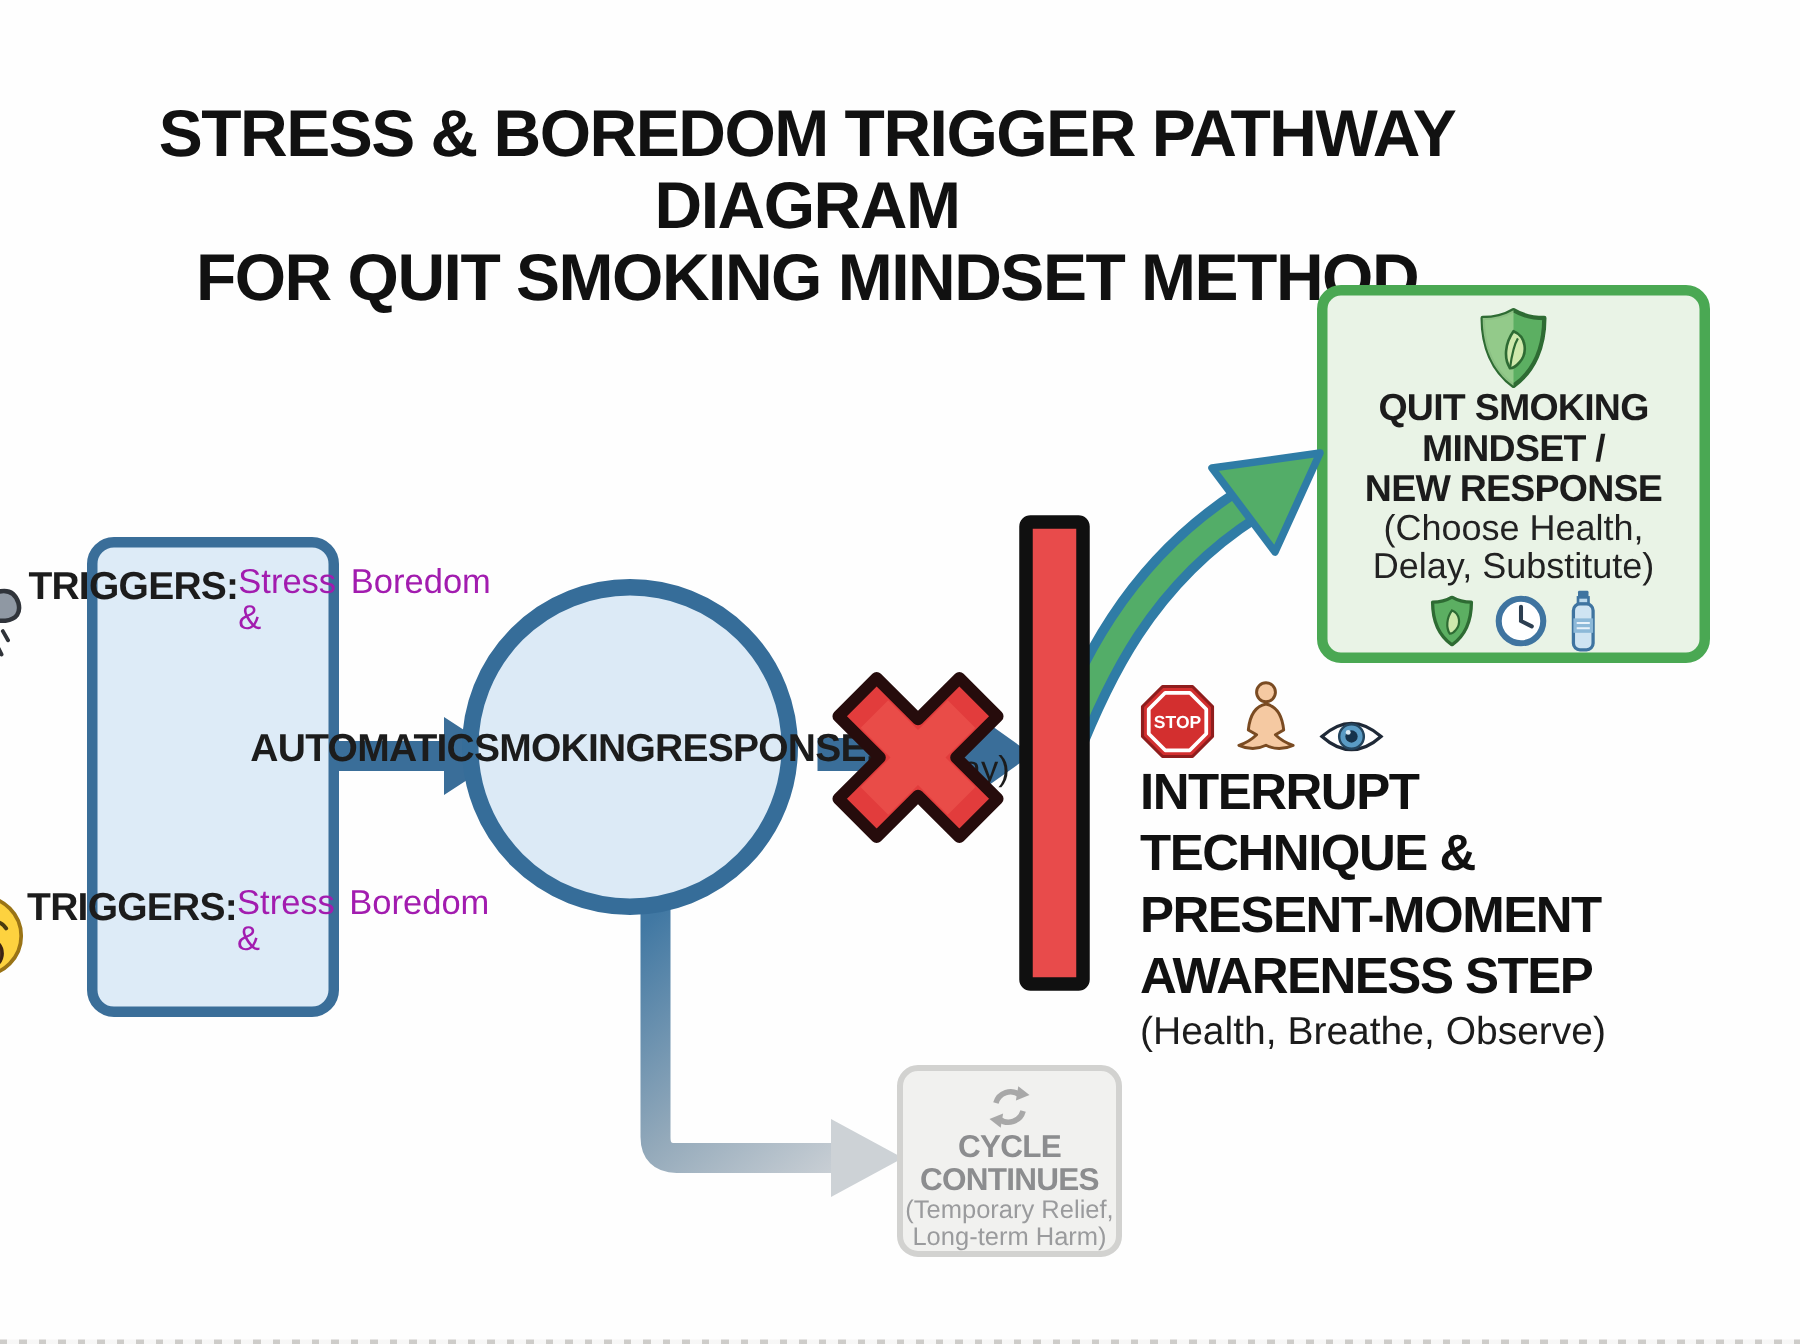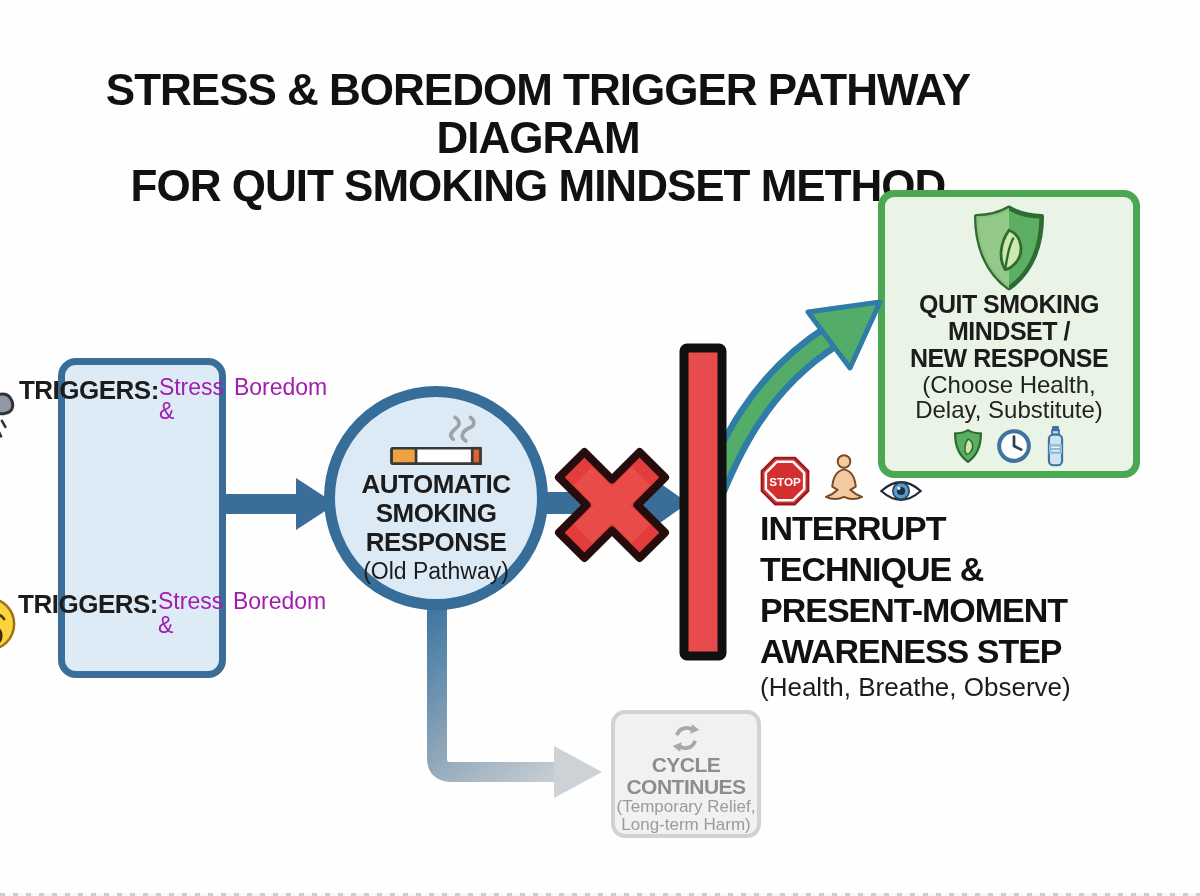--- a/index.html
+++ b/index.html
@@ -23,41 +23,41 @@
   .trigger-box{
     left:58px;top:358px;width:168px;height:320px;
     background:#ddebf7;border:7px solid #3a6e99;border-radius:18px;
     display:flex;flex-direction:column;align-items:center;justify-content:space-between;
     padding:10px 2px 12px 2px;
   }
   .trigger-item{display:flex;}
   .trigger-head{font-weight:bold;font-size:26px;letter-spacing:-0.5px;}
   .trigger-line{font-size:23px;line-height:24px;color:#a21caf;}
   .circle-node{
-    left:324px;top:386px;width:224px;height:224px;border-radius:50%;
+    left:308px;top:386px;width:224px;height:224px;border-radius:50%;
     background:#dceaf6;border:11px solid #366d99;
-    display:flex;flex-direction:column;align-items:center;justify-content:center;
+    display:flex;flex-direction:row;align-items:center;justify-content:center;
     text-align:center;
   }
   .circle-head{font-weight:bold;font-size:26px;line-height:29px;letter-spacing:-0.5px;}
   .circle-sub{font-size:23px;margin-top:1px;}
   .mindset-box{
-    left:878px;top:190px;width:262px;height:288px;
+    left:878px;top:190px;width:262px;height:252px;
     background:#e9f3e6;border:7px solid #4aa853;border-radius:16px;
     display:flex;flex-direction:column;align-items:center;text-align:center;
     padding-top:8px;
   }
   .mindset-head{font-weight:bold;font-size:25px;line-height:27px;letter-spacing:-0.5px;}
   .mindset-sub{font-size:24px;line-height:25px;color:#222;}
   .mindset-icons{display:flex;align-items:center;gap:13px;margin-top:3px;}
   .cycle-box{
     left:598px;top:710px;width:150px;height:128px;
     background:#f1f1ef;border:4px solid #d2d2d0;border-radius:14px;
     display:flex;flex-direction:column;align-items:center;text-align:left;
-    padding-top:8px;color:#8f9092;margin-left:13px;
+    padding-top:8px;color:#8f9092;
   }
   .cycle-head{font-weight:bold;font-size:21px;line-height:22px;letter-spacing:-0.5px;color:#8c8d8f;}
   .cycle-sub{font-size:17px;line-height:18px;color:#9a9b9d;}
   
   .interrupt{
     position:absolute;left:742px;top:450px;width:340px;z-index:2;margin-left:18px;
   }
   .interrupt-icons{display:flex;align-items:flex-end;gap:12px;height:56px;}
   .interrupt-head{font-weight:bold;font-size:34px;line-height:37px;letter-spacing:-1px;margin-top:4px;color:#111;}
   .interrupt-sub{font-size:26px;line-height:28px;margin-top:3px;color:#1c1c1c;}

